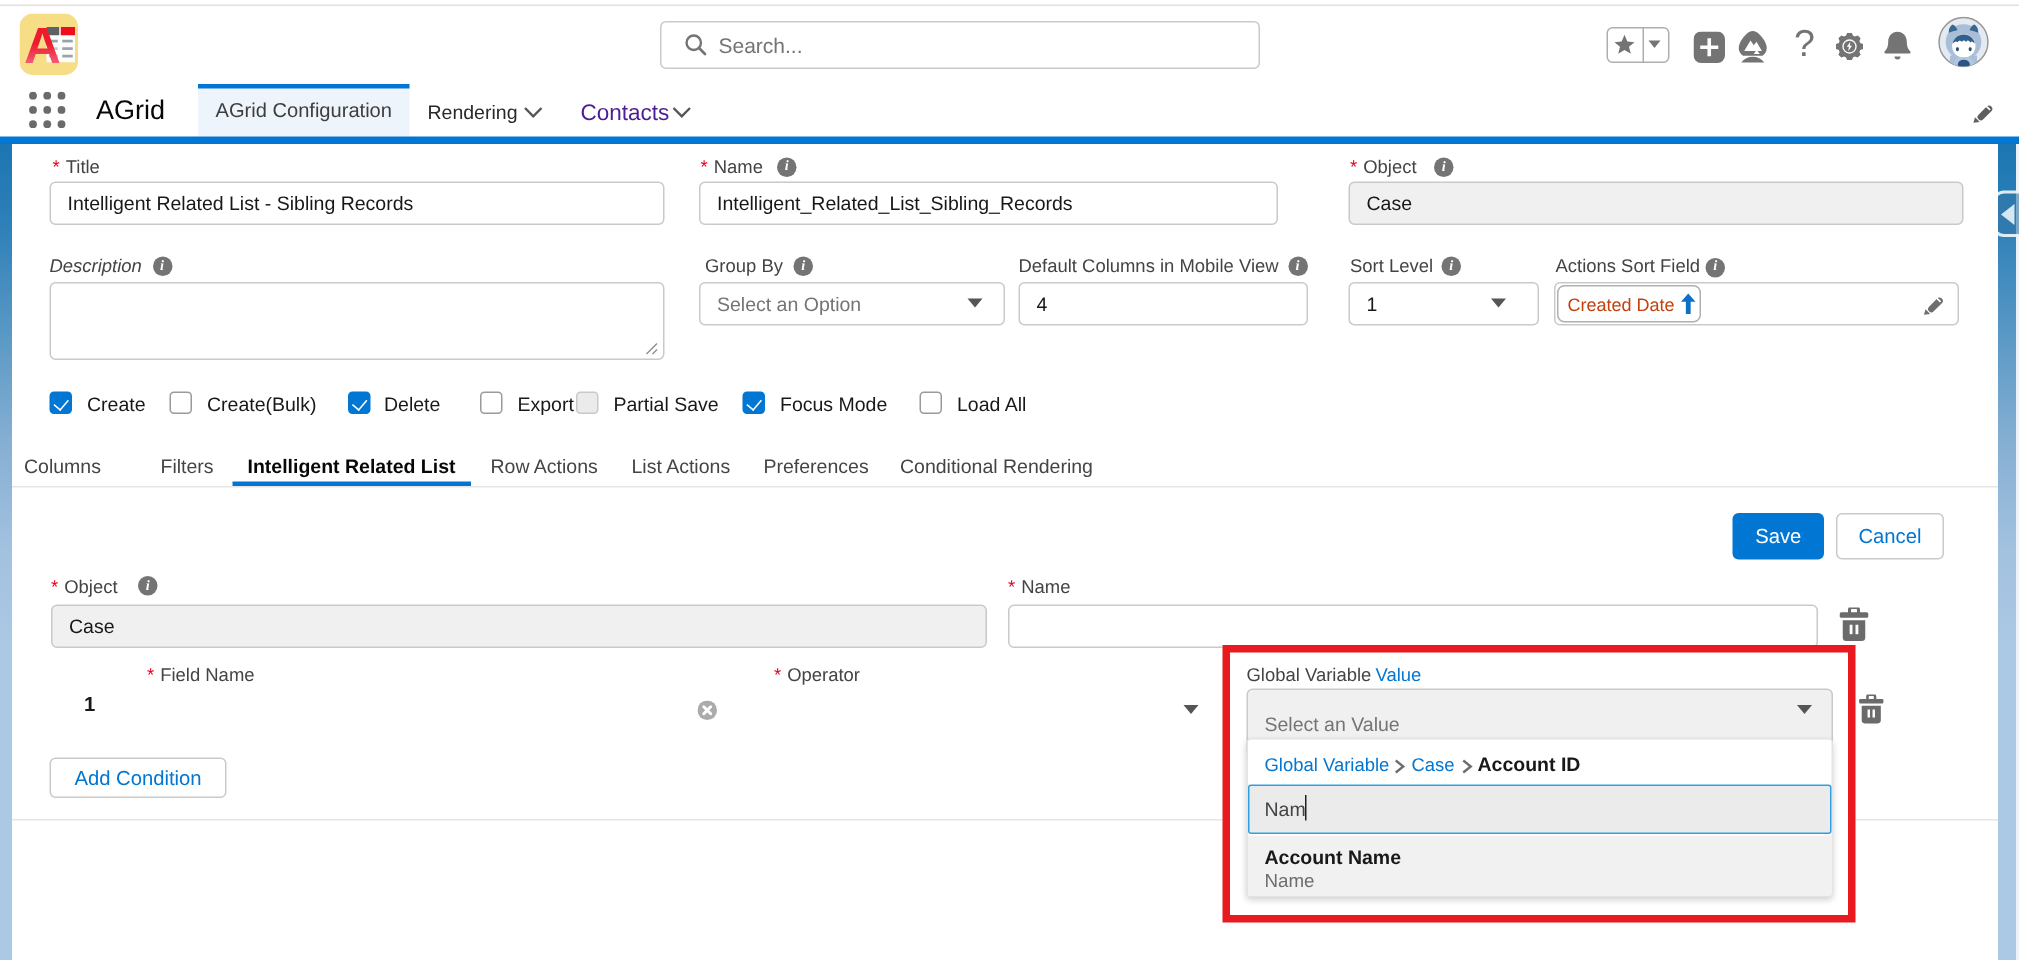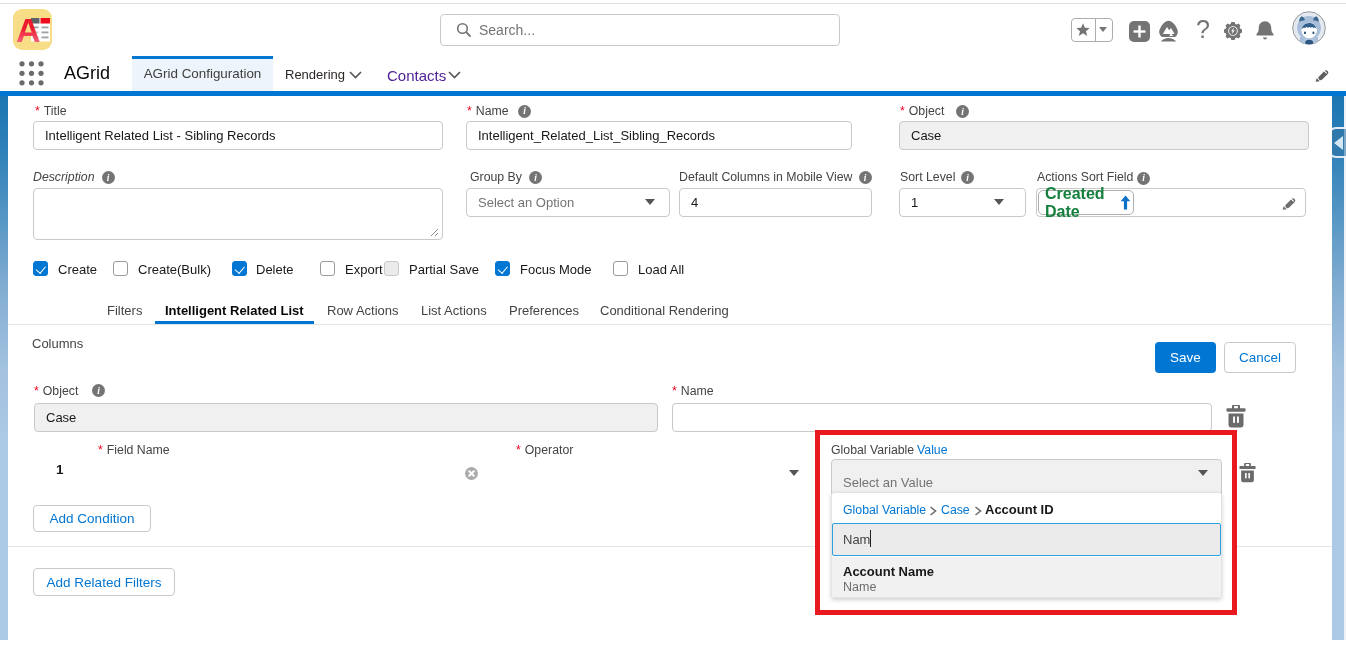--- a/index.html
+++ b/index.html
@@ -191,21 +191,21 @@
     <line x1="8" y1="5" x2="5" y2="8" stroke="#8e8e8e" stroke-width="1"></line>
   </svg>
   <div class="inp" style="left:466px;top:188px;width:204px;height:29px;">
       <span class="sel-txt">Select an Option</span>
     </div>
   <div class="carat" style="left:645px;top:199px;"></div>
   <div class="inp" style="left:679px;top:188px;width:193px;height:29px;">4</div>
   <div class="inp" style="left:899px;top:188px;width:127px;height:29px;">1</div>
   <div class="carat" style="left:994px;top:199px;"></div>
   <div class="inp" style="left:1036px;top:188px;width:270px;height:29px;"></div>
-  <div class="abs" style="left:1038px;top:190px;width:96px;height:25px;border:1px solid #b0b0b0;border-radius:5px;background:#fff;display:flex;align-items:center;padding:0 6px;font-size:16px;color:#15803d;font-weight:bold;">Created Date</div>
+  <div class="abs" style="left:1038px;top:190px;width:96px;height:25px;border:1px solid #b0b0b0;border-radius:5px;background:#fff;display:flex;align-items:center;padding:0 6px;font-size:12px;color:#c2410c;">Created Date</div>
   <svg class="abs" style="left:1119.5px;top:195px;" width="11" height="15" viewBox="0 0 11 15">
     <path d="M5.5 0.6 L10.3 6.2 L7.1 6.2 L7.1 14.4 L3.9 14.4 L3.9 6.2 L0.7 6.2 Z" fill="#0b70c6" stroke-linejoin="round"></path>
   </svg>
   <svg class="abs" style="left:1281px;top:196px;" width="15" height="15" viewBox="0 0 15 15">
     <path d="M1.6 13.8 L2.7 10.2 L5.8 13.3 Z" fill="#6e6e6e"></path>
     <line x1="6.6" y1="10" x2="12" y2="4.6" stroke="#6e6e6e" stroke-width="4.4" stroke-linecap="round"></line>
     <line x1="9.8" y1="2.4" x2="12.7" y2="5.3" stroke="#fff" stroke-width="1.1"></line>
   </svg>
 
   <div class="cb on" style="left:33px;"></div>
@@ -216,21 +216,21 @@
     <div class="cbl" style="left:256px;">Delete</div>
   <div class="cb" style="left:320px;"></div>
     <div class="cbl" style="left:345px;">Export</div>
   <div class="cb disb" style="left:384px;"></div>
     <div class="cbl" style="left:409px;">Partial Save</div>
   <div class="cb on" style="left:495px;"></div>
     <div class="cbl" style="left:520px;">Focus Mode</div>
   <div class="cb" style="left:613px;"></div>
     <div class="cbl" style="left:638px;">Load All</div>
 
-  <div class="tab2" style="left:32px;margin-top:33px;">Columns</div>
+  <div class="tab2" style="left:16px;">Columns</div>
   <div class="tab2" style="left:107px;">Filters</div>
   <div class="tab2" style="left:165px;font-weight:bold;color:#080707;">Intelligent Related List</div>
   <div class="tab2" style="left:327px;">Row Actions</div>
   <div class="tab2" style="left:421px;">List Actions</div>
   <div class="tab2" style="left:509px;">Preferences</div>
   <div class="tab2" style="left:600px;">Conditional Rendering</div>
   <div class="abs" style="left:8px;top:324px;width:1324px;height:1px;background:#e5e5e5;"></div>
   <div class="abs" style="left:155px;top:321px;width:159px;height:3px;background:#0176d3;"></div>
 
   <div class="abs" style="left:1155px;top:342px;width:61px;height:31px;background:#0176d3;border-radius:4px;display:flex;align-items:center;justify-content:center;color:#fff;font-size:13.5px;">Save</div>
@@ -254,21 +254,20 @@
   <div class="lbl" style="left:98px;top:443px;"><span class="ast">*</span>Field Name</div>
   <svg class="abs" style="left:464.5px;top:466.5px;" width="13" height="13" viewBox="0 0 13 13">
     <circle cx="6.5" cy="6.5" r="6.5" fill="#ababab"></circle>
     <path d="M4.2 4.2 L8.8 8.8 M8.8 4.2 L4.2 8.8" stroke="#fff" stroke-width="2" stroke-linecap="round"></path>
   </svg>
   <div class="lbl" style="left:516px;top:443px;"><span class="ast">*</span>Operator</div>
   <div class="carat" style="left:789px;top:470px;"></div>
 
   <div class="btn-neutral" style="left:33px;top:505px;width:118px;height:27px;">Add Condition</div>
   <div class="abs" style="left:8px;top:546px;width:1324px;height:1px;background:#e5e5e5;"></div>
-  <div class="btn-neutral" style="left:33px;top:568px;width:142px;height:28px;">Add Related Filters</div>
 
   <div class="abs" style="left:815px;top:430px;width:422px;height:185px;border:5.5px solid #e8191f;background:#fff;"></div>
   <div class="abs" style="left:831px;top:443px;font-size:12.3px;color:#444;">Global Variable</div>
   <div class="abs" style="left:917px;top:443px;font-size:12.3px;color:#0176d3;">Value</div>
   <div class="inp dis" style="left:831px;top:459px;width:391px;height:46px;">
       <span class="sel-txt">Select an Value</span>
     </div>
   <div class="carat" style="left:1198px;top:470px;"></div>
 
   <svg class="abs" style="left:1239px;top:463px;" width="17" height="20" viewBox="0 0 20 23">

